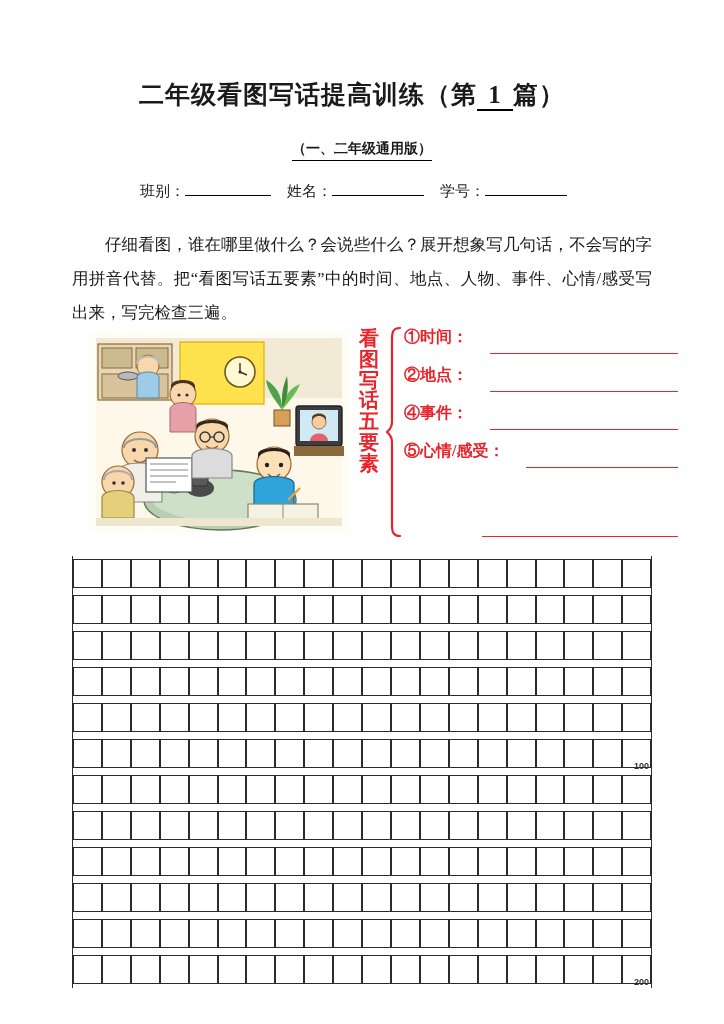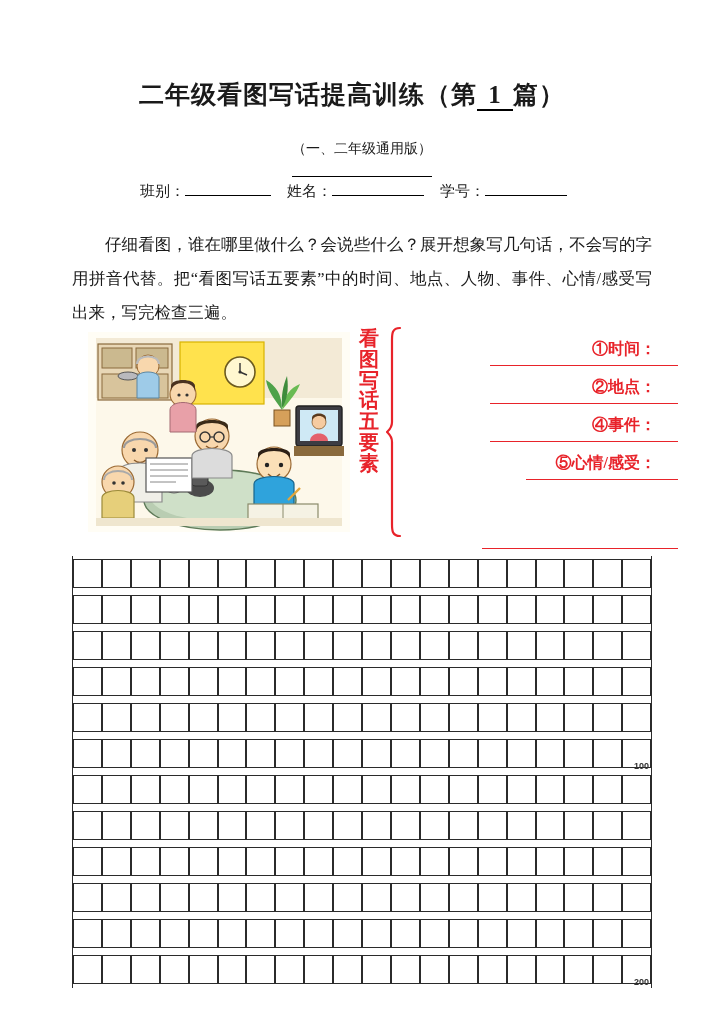--- a/index.html
+++ b/index.html
@@ -48,21 +48,22 @@
     position: absolute;
     top: 140px;
     left: 0;
     width: 724px;
     text-align: center;
     font-size: 14px;
   }
   .subtitle-inner {
     display: inline-block;
     border-bottom: 1px solid #000;
-    padding-bottom: 18px;
+    padding-bottom: 2px;
+    font-weight: bold;
   }
 
   
   .info-row {
     position: absolute;
     top: 180px;
     left: 140px;
     width: 460px;
     font-size: 15px;
     white-space: nowrap;
@@ -129,23 +130,22 @@
     position: absolute;
     left: 30px;
     top: 4px;
     width: 16px;
     height: 212px;
   }
 
   .elems {
     position: absolute;
     left: 48px;
-    top: 12px;
+    top: 0;
     width: 252px;
-    text-align: right;
   }
   .elem-row {
     position: relative;
     height: 38px;
     white-space: nowrap;
     font-size: 16px;
     color: #e8232a;
     font-weight: bold;
   }
   .elem-label {

